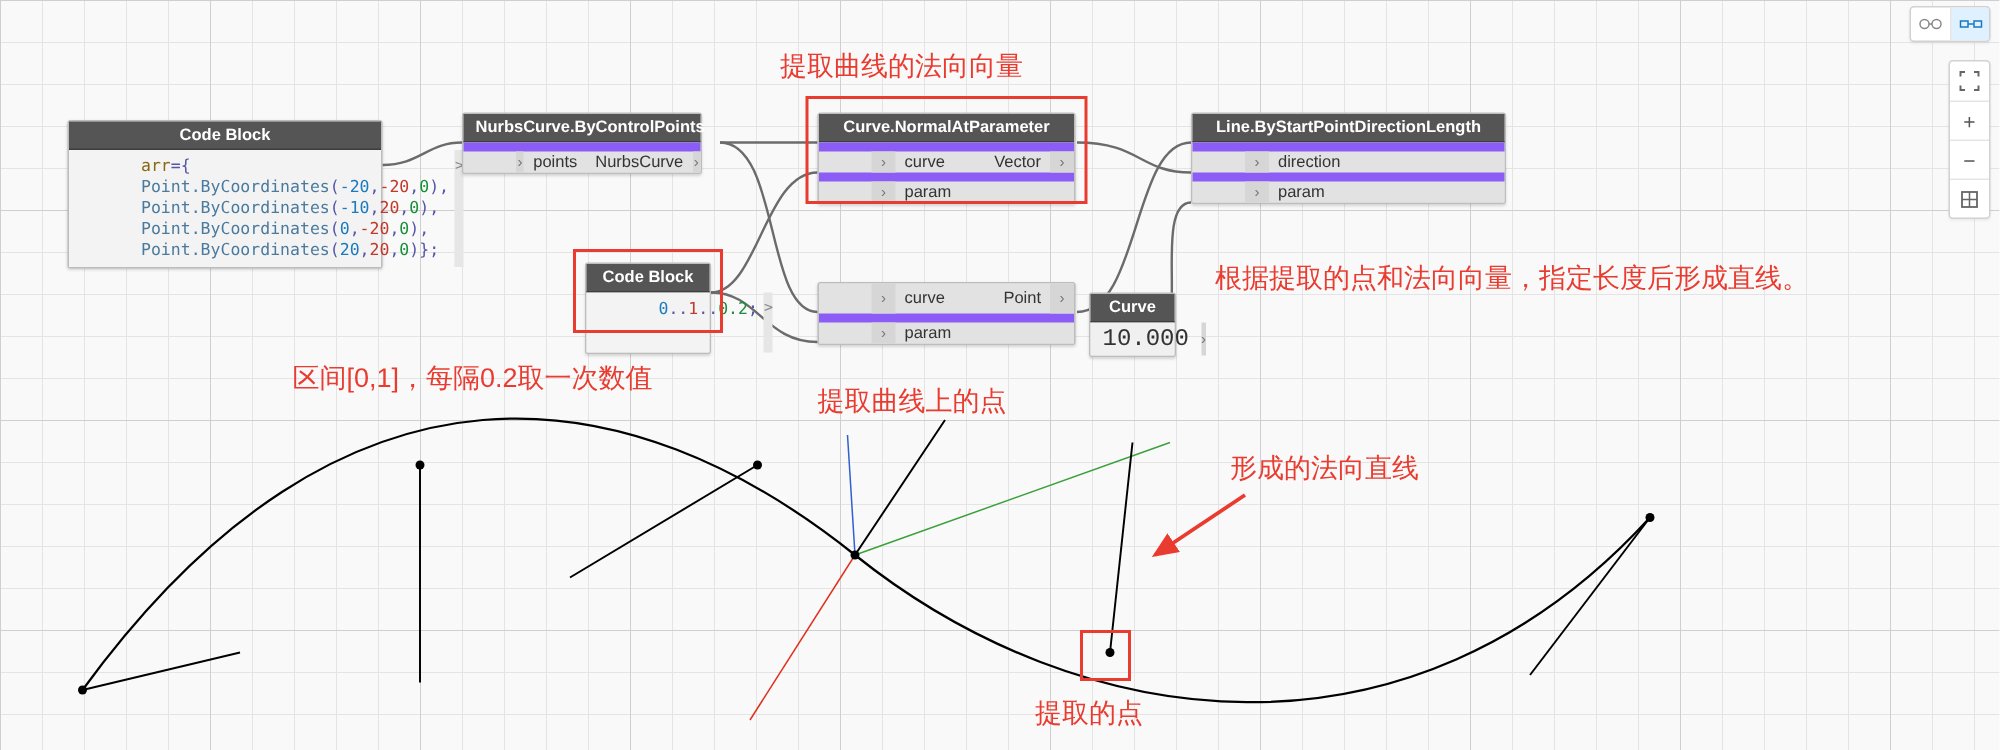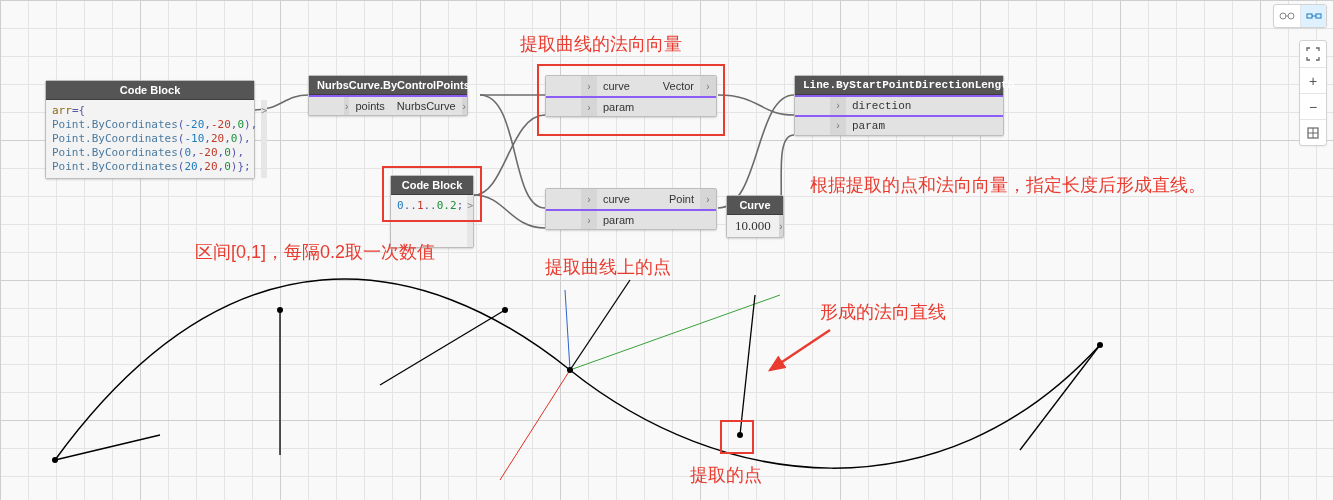--- a/index.html
+++ b/index.html
@@ -44,21 +44,21 @@
     font-weight: 600;
     padding: 3px 8px;
     white-space: nowrap;
     text-align: center;
     border-bottom: 1px solid #3d3d3d;
   }
   .node .row {
     display: flex;
     align-items: center;
     height: 20px;
-    border-top: 2px solid #8b5cf6;
+    border-top: 6px solid #8b5cf6;
     background: #e2e2e2;
     padding-left: 35px;
   }
   .node .row:first-of-type { border-top: none; }
   .port-in, .port-out {
     width: 16px; height: 100%;
     display: flex; align-items: center; justify-content: center;
     color: #777;
     font-size: 10px;
     background: #d6d6d6;
@@ -72,39 +72,39 @@
   .code-body {
     background: #f3f3f3;
     padding: 4px 6px 4px 6px;
     font-family: Consolas, monospace;
     font-size: 11px;
     line-height: 14px;
     white-space: pre;
     color: #55a;
     display: flex;
   }
-  .code-body .code-text { flex:1; }
+  .code-body .code-text { flex:1;margin-left:42px; }
   .code-out {
     width: 14px;
     display:flex; align-items:flex-start; justify-content:center;
     color:#888; font-size:10px;
     background:#e6e6e6;
     margin: -4px -6px -4px 4px;
     padding-top: 4px;
   }
   .kw { color: #8b6914; }
   .fn { color: #4a7a9e; }
   .num-blue { color: #1c7bbd; }
   .num-red  { color: #c0392b; }
   .num-green{ color: #1a8f3a; }
 
   .number-body {
     display:flex; align-items:center; background:#f0f0f0; height:22px;
   }
-  .number-body .val { flex:1; padding:0 8px; font-family: Liberation Serif, serif; font-size:13px; color:#333; text-align:center;}
+  .number-body .val { flex:1; padding:0 8px; font-family: Liberation Mono, monospace; font-size:16px; color:#333; text-align:center;}
   .number-body .port-out { background:#d6d6d6; }
 
   
   .annot-box {
     position:absolute;
     border: 2px solid #e93b2f;
     background: transparent;
     pointer-events:none;
   }
   .annot-text {
@@ -221,27 +221,28 @@
   <div class="row">
     <div class="port-in"></div>
     <div class="lbl">points</div>
     <div class="rlbl">NurbsCurve</div>
     <div class="port-out"></div>
   </div>
 </div>
 
 <div class="node" style="left:390px; top:175px; width:84px;">
   <div class="title">Code Block</div>
-  <div class="code-body" style="height:52px;">
+  <div class="code-body" style="height:40px;">
     <div class="code-text"><span class="num-blue">0</span>..<span class="num-red">1</span>..<span class="num-green">0.2</span>;</div>
     <div class="code-out">&gt;</div>
   </div>
 </div>
 
 <div class="node" style="left:545px; top:75px; width:172px;">
+  <div class="title">Curve.NormalAtParameter</div>
   <div class="row">
     <div class="port-in"></div>
     <div class="lbl">curve</div>
     <div class="rlbl">Vector</div>
     <div class="port-out"></div>
   </div>
   <div class="row">
     <div class="port-in"></div>
     <div class="lbl">param</div>
     <div class="rlbl"></div>
@@ -265,21 +266,21 @@
 </div>
 
 <div class="node" style="left:726px; top:195px; width:58px;">
   <div class="title">Curve</div>
   <div class="number-body">
     <div class="val">10.000</div>
     <div class="port-out"></div>
   </div>
 </div>
 
-<div class="node" style="left:794px; top:75px; width:210px;font-family:Liberation Mono, monospace;">
+<div class="node" style="left:794px; top:75px; width:210px;">
   <div class="title">Line.ByStartPointDirectionLength</div>
   <div class="row">
     <div class="port-in"></div>
     <div class="lbl">direction</div>
     <div class="rlbl"></div>
     <div style="width:16px"></div>
   </div>
   <div class="row">
     <div class="port-in"></div>
     <div class="lbl">param</div>

